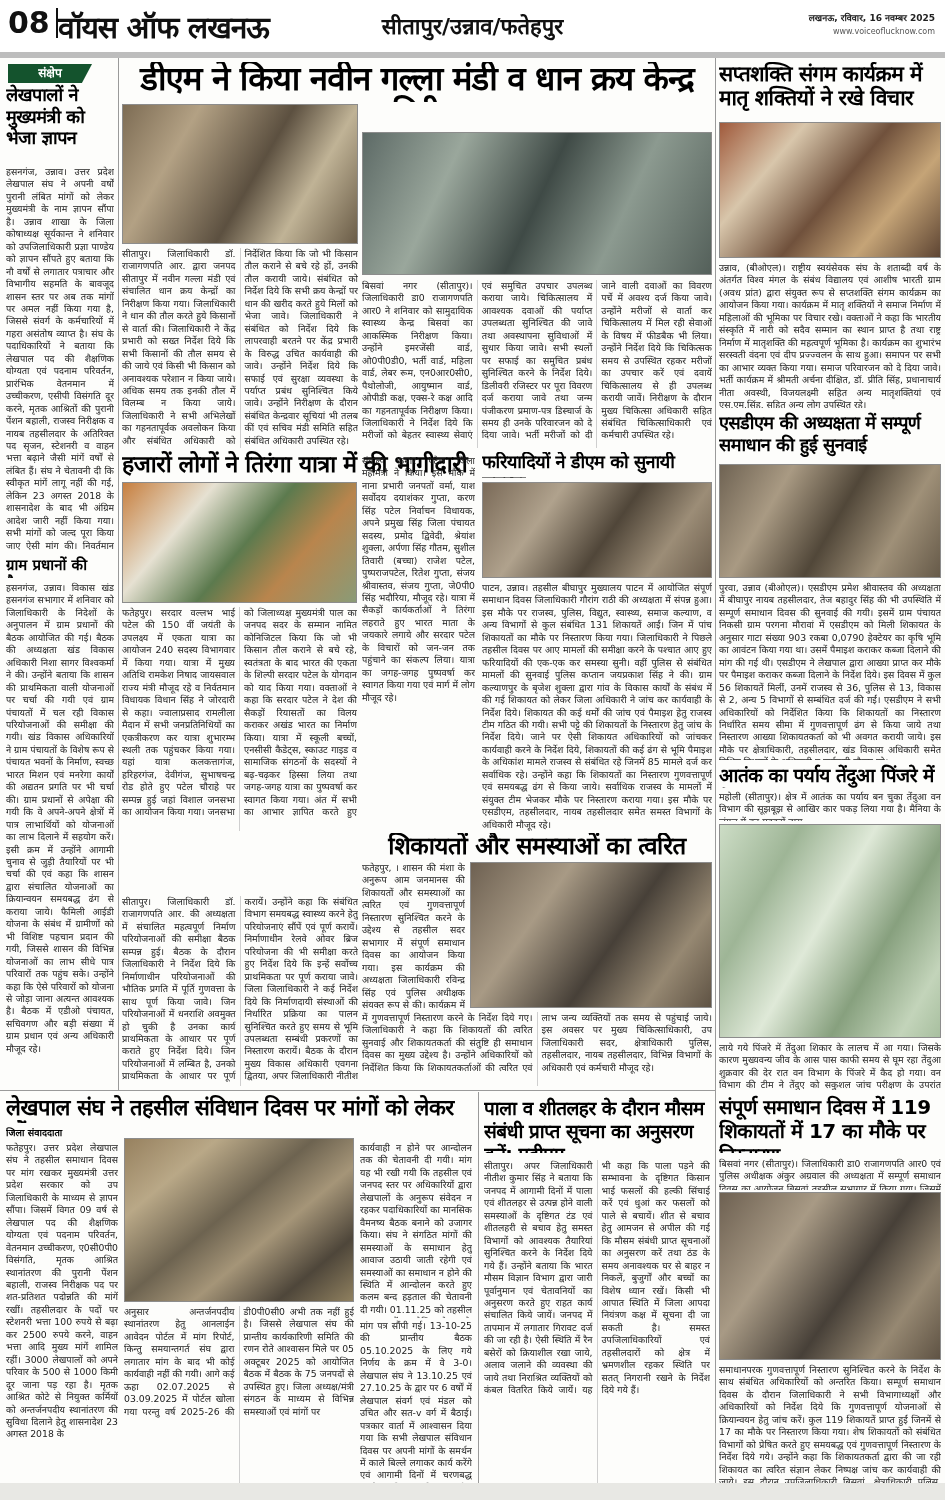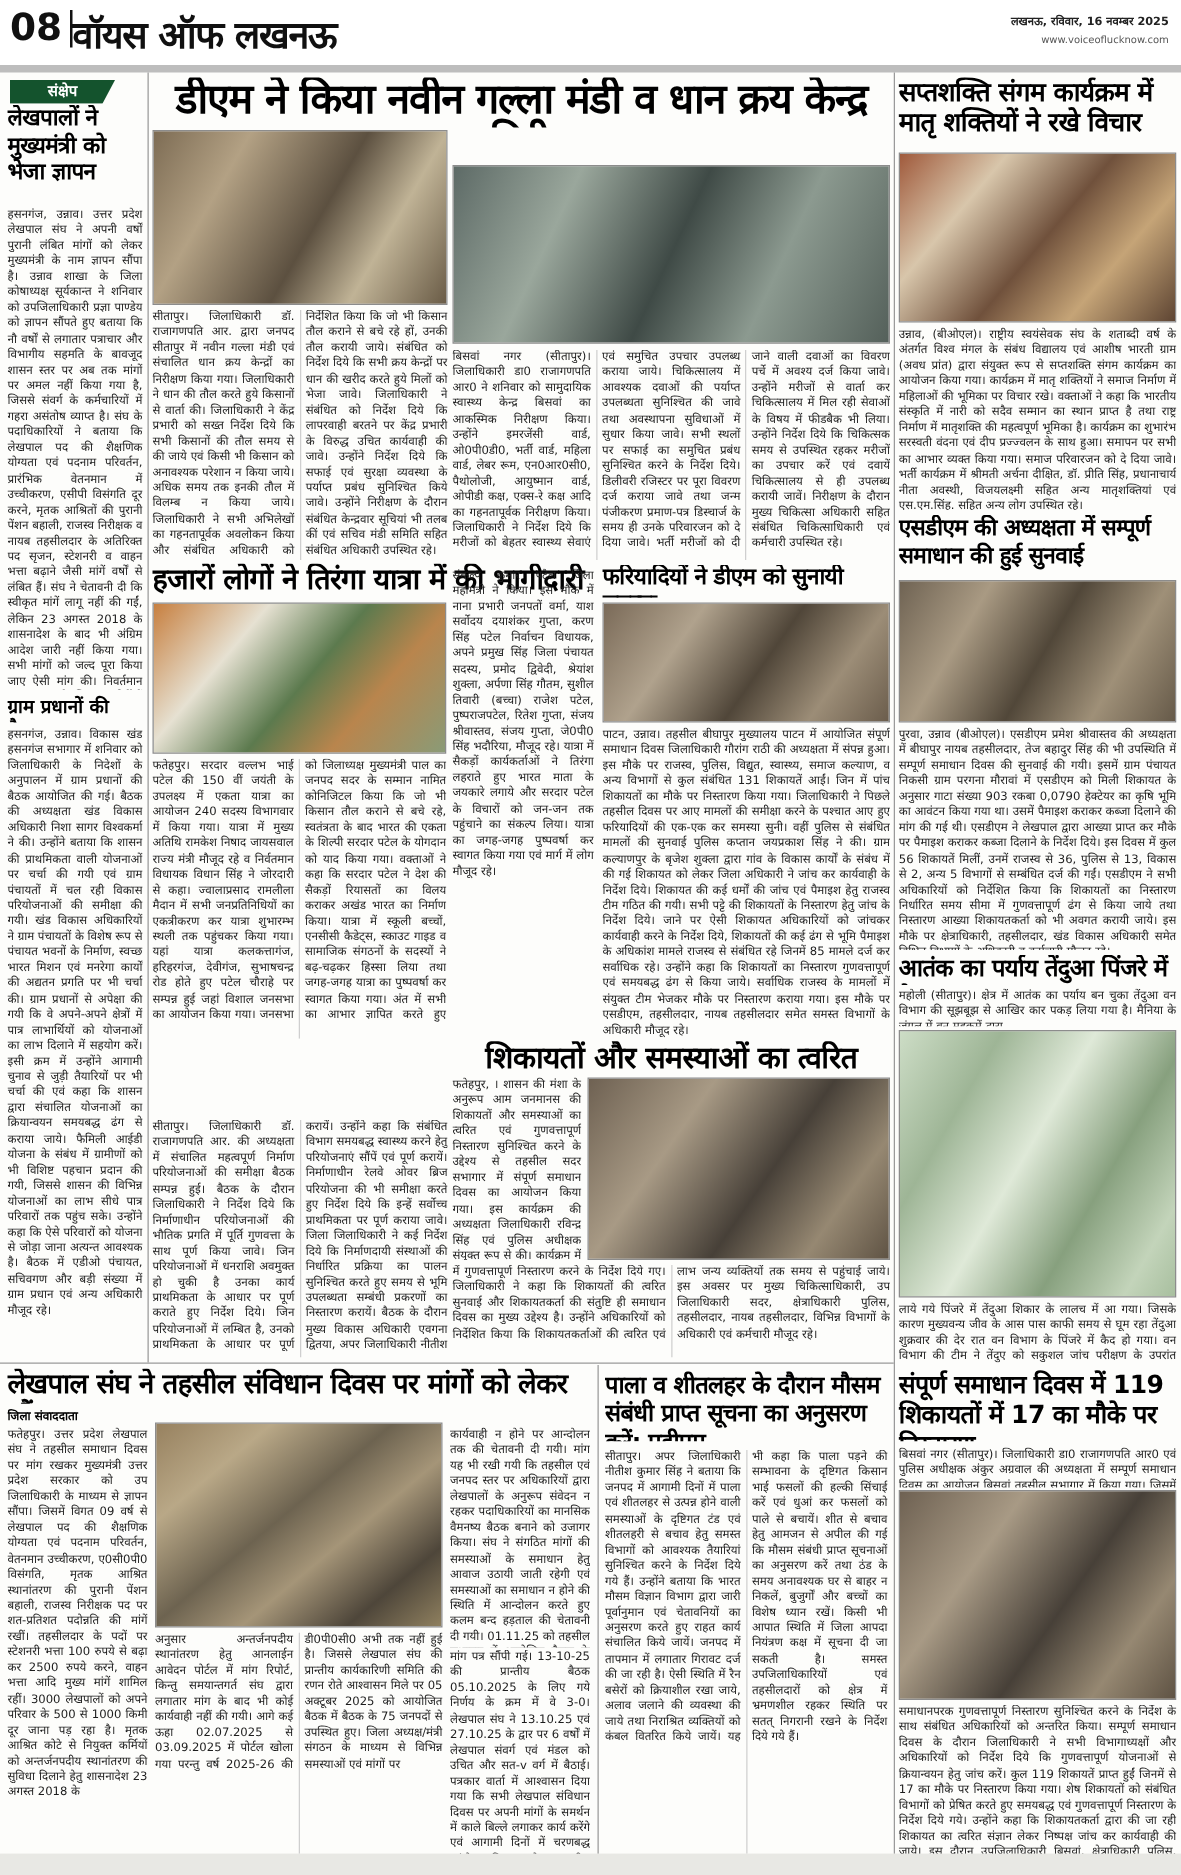--- a/index.html
+++ b/index.html
@@ -44,20 +44,21 @@
   .ph-table  {background:linear-gradient(120deg,#6f6353 0%,#a99a83 26%,#514739 52%,#9f9078 76%,#665a49 100%);}
 </style>
 </head>
 <body>
 
 <div id="page">
 
   <div class="masthead">
     <div class="pageno">08</div>
     <div class="paper">वॉयस ऑफ लखनऊ</div>
+    <div class="region">सीतापुर/उन्नाव/फतेहपुर</div>
     <div class="dateline">
       <div>लखनऊ, रविवार, 16 नवम्बर 2025</div>
       <div class="site">www.voiceoflucknow.com</div>
     </div>
   </div>
   <div class="grayrule"></div>
 
   <div class="vline" style="left:118px;top:58px;height:1032px;"></div>
   <div class="vline" style="left:715px;top:58px;height:1442px;"></div>
   <div class="vline" style="left:478px;top:1092px;height:408px;"></div>

